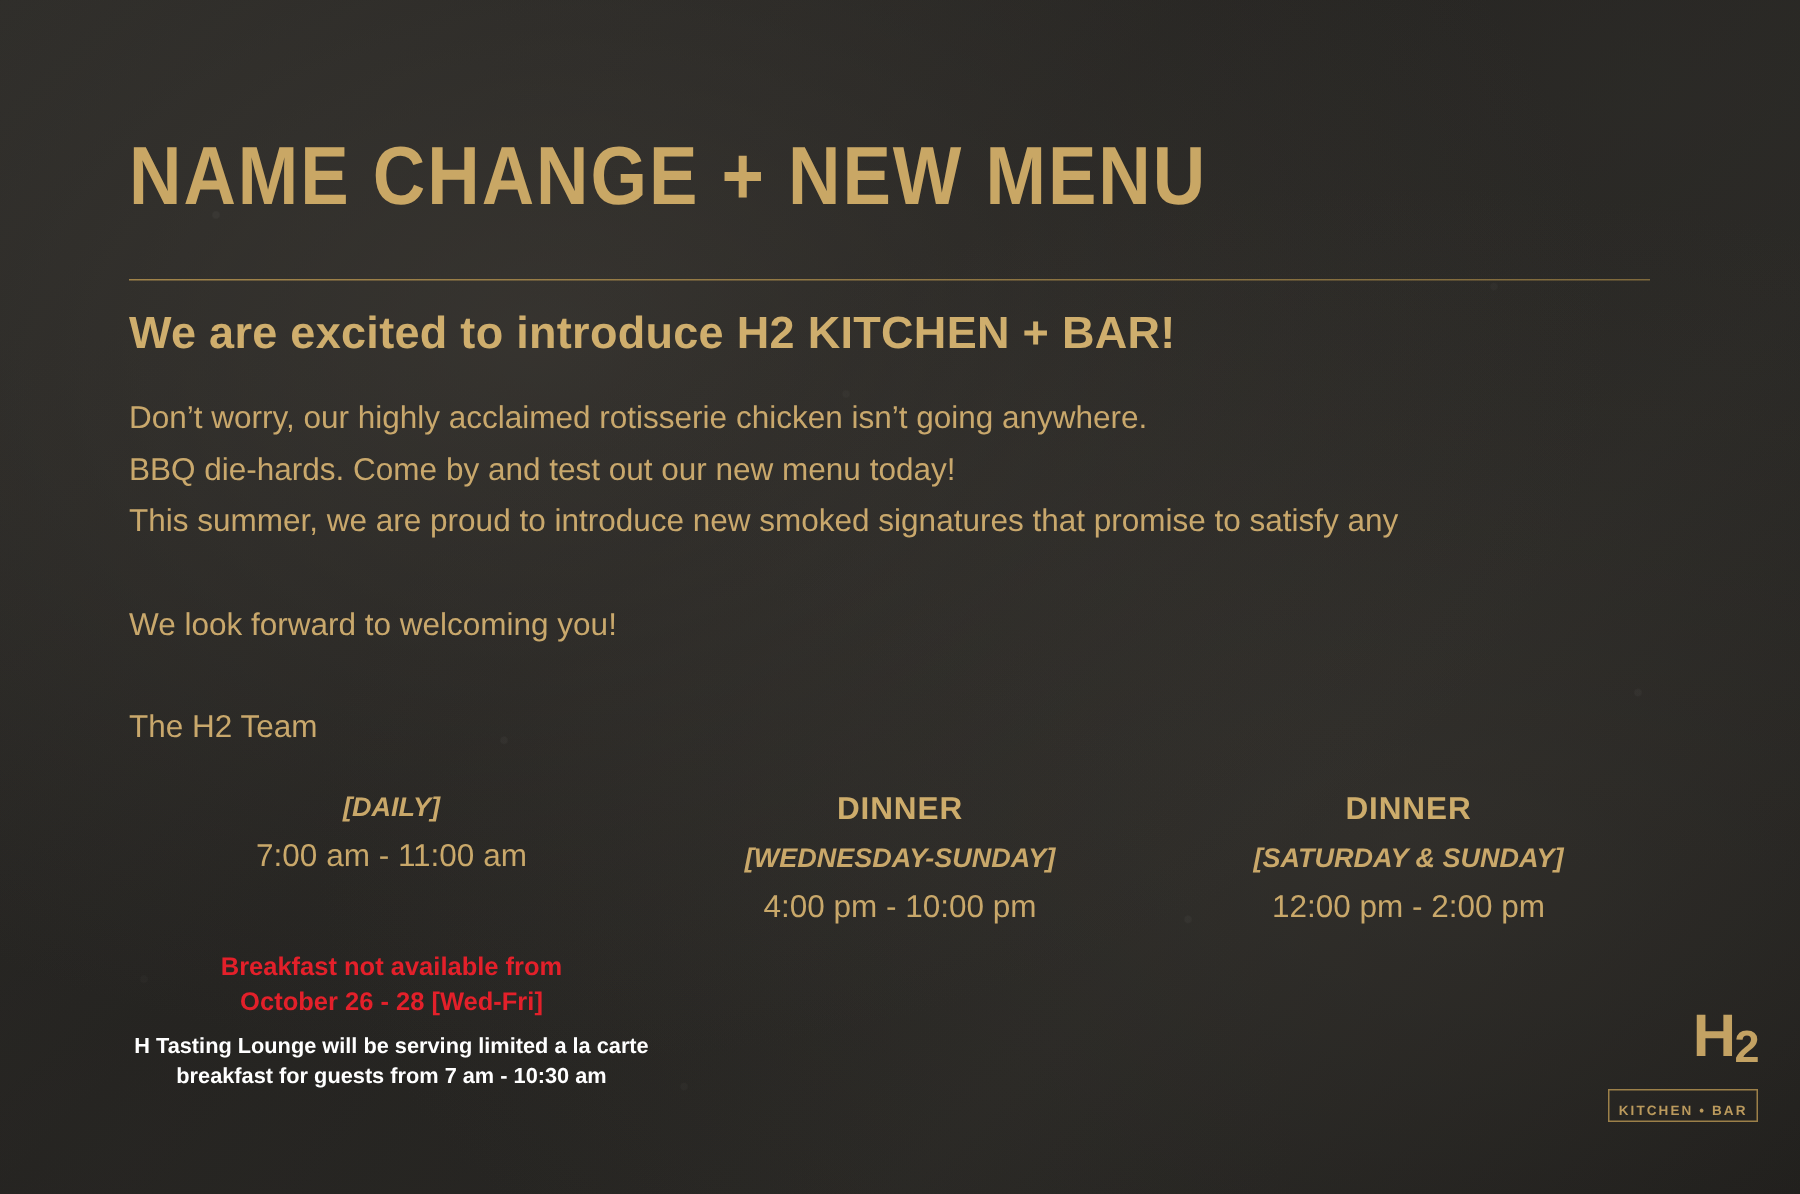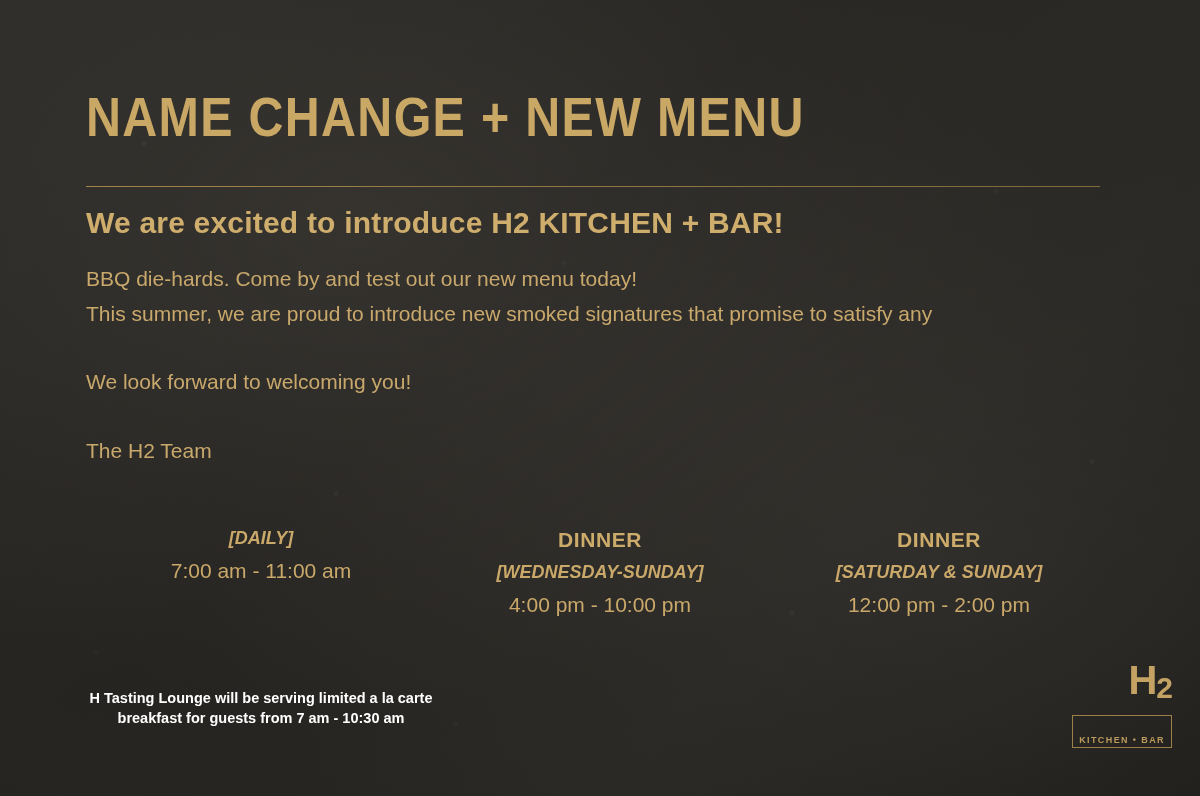--- a/index.html
+++ b/index.html
@@ -167,41 +167,42 @@
     line-height: 42px;
     display: block;
   }
   .logo-mark .small2 {
     font-size: 30px;
     vertical-align: -4px;
   }
   .logo-box {
     margin: 6px auto 0;
     border: 1px solid #9c8049;
-    padding: 19px 6px 2px;
+    padding: 8px 6px 2px;
     display: inline-block;
     font-size: 9px;
     letter-spacing: 1.4px;
     font-weight: bold;
     color: #bb9a5d;
   }
 </style>
 </head>
 <body>
 
 <div class="poster">
   <div class="content">
 
     <div class="headline">NAME CHANGE + NEW MENU</div>
 
     <div class="divider"></div>
 
     <div class="subhead">We are excited to introduce H2 KITCHEN + BAR!</div>
 
     <div class="body-block">
+      <p>Don’t worry, our highly acclaimed rotisserie chicken isn’t going anywhere.</p>
       <p>BBQ die-hards. Come by and test out our new menu today!</p>
       <p>This summer, we are proud to introduce new smoked signatures that promise to satisfy any</p>
       <div class="body-spacer"></div>
       <p>We look forward to welcoming you!</p>
       <div class="body-spacer"></div>
       <p>The H2 Team</p>
     </div>
 
     <div class="hours">
       <div class="hours-col">
@@ -213,20 +214,24 @@
         <div class="hours-days">[WEDNESDAY-SUNDAY]</div>
         <div class="hours-time">4:00 pm - 10:00 pm</div>
       </div>
       <div class="hours-col">
         <div class="hours-title">DINNER</div>
         <div class="hours-days">[SATURDAY &amp; SUNDAY]</div>
         <div class="hours-time">12:00 pm - 2:00 pm</div>
       </div>
     </div>
 
+    <div class="alert">
+      <div>Breakfast not available from</div>
+      <div>October 26 - 28 [Wed-Fri]</div>
+    </div>
 
     <div class="note">
       <div>H Tasting Lounge will be serving limited a la carte</div>
       <div>breakfast for guests from 7 am - 10:30 am</div>
     </div>
 
   </div>
 
   <div class="logo">
     <span class="logo-mark"><span>H</span><span class="small2">2</span></span>

